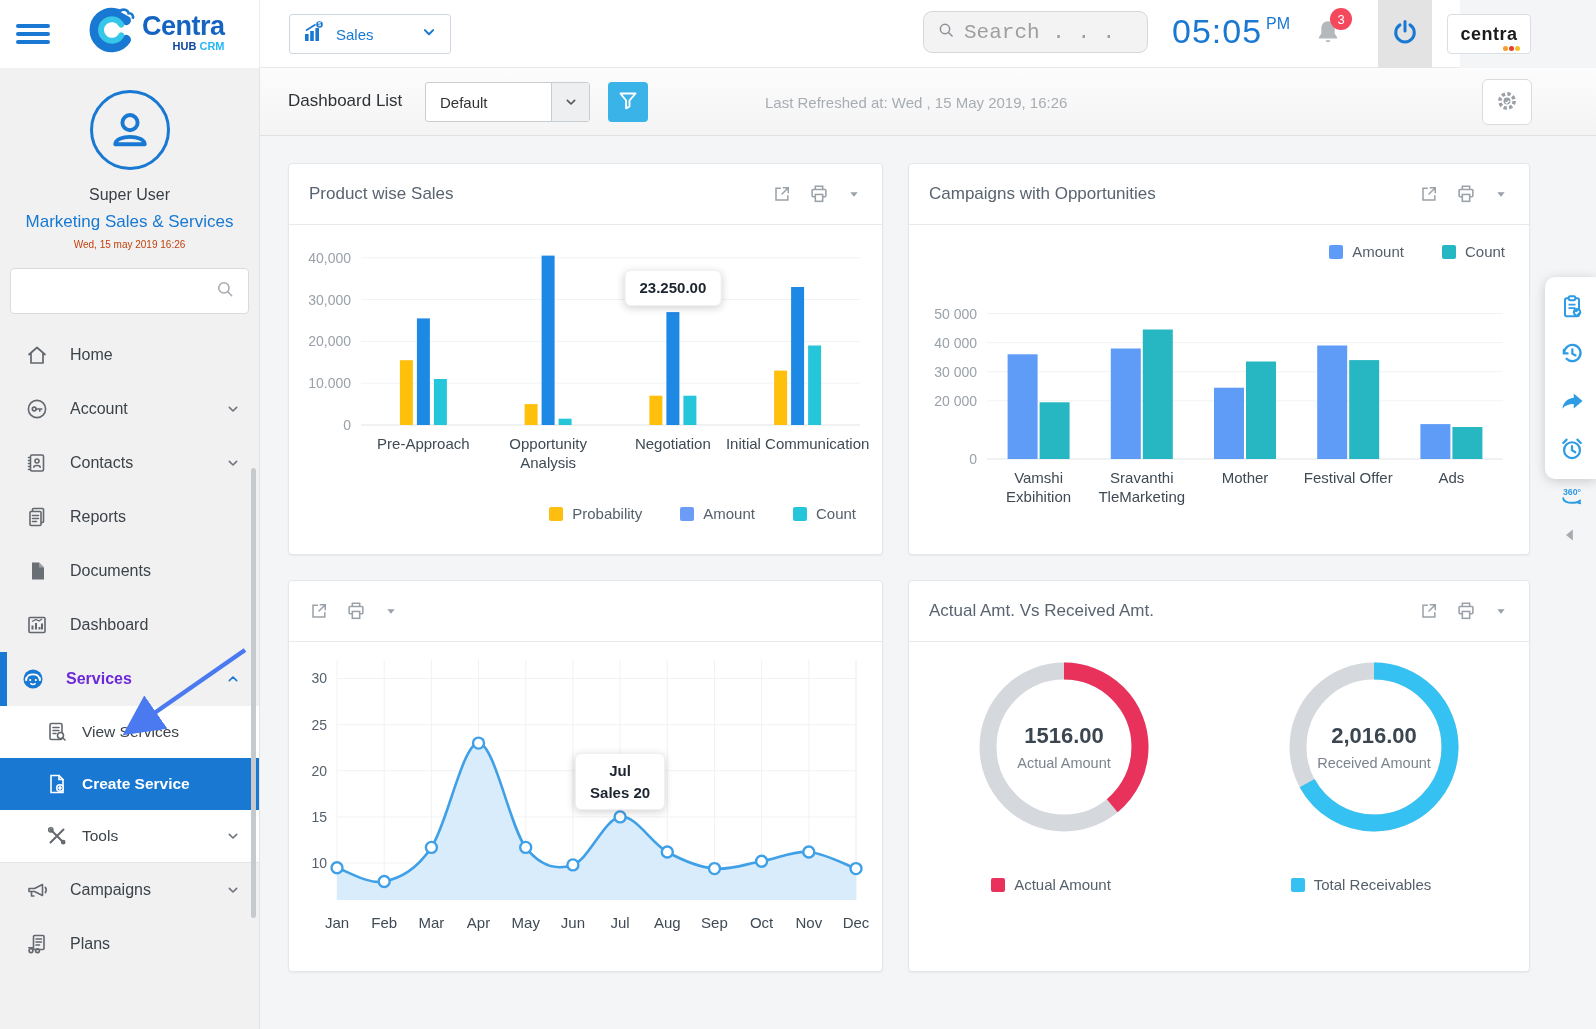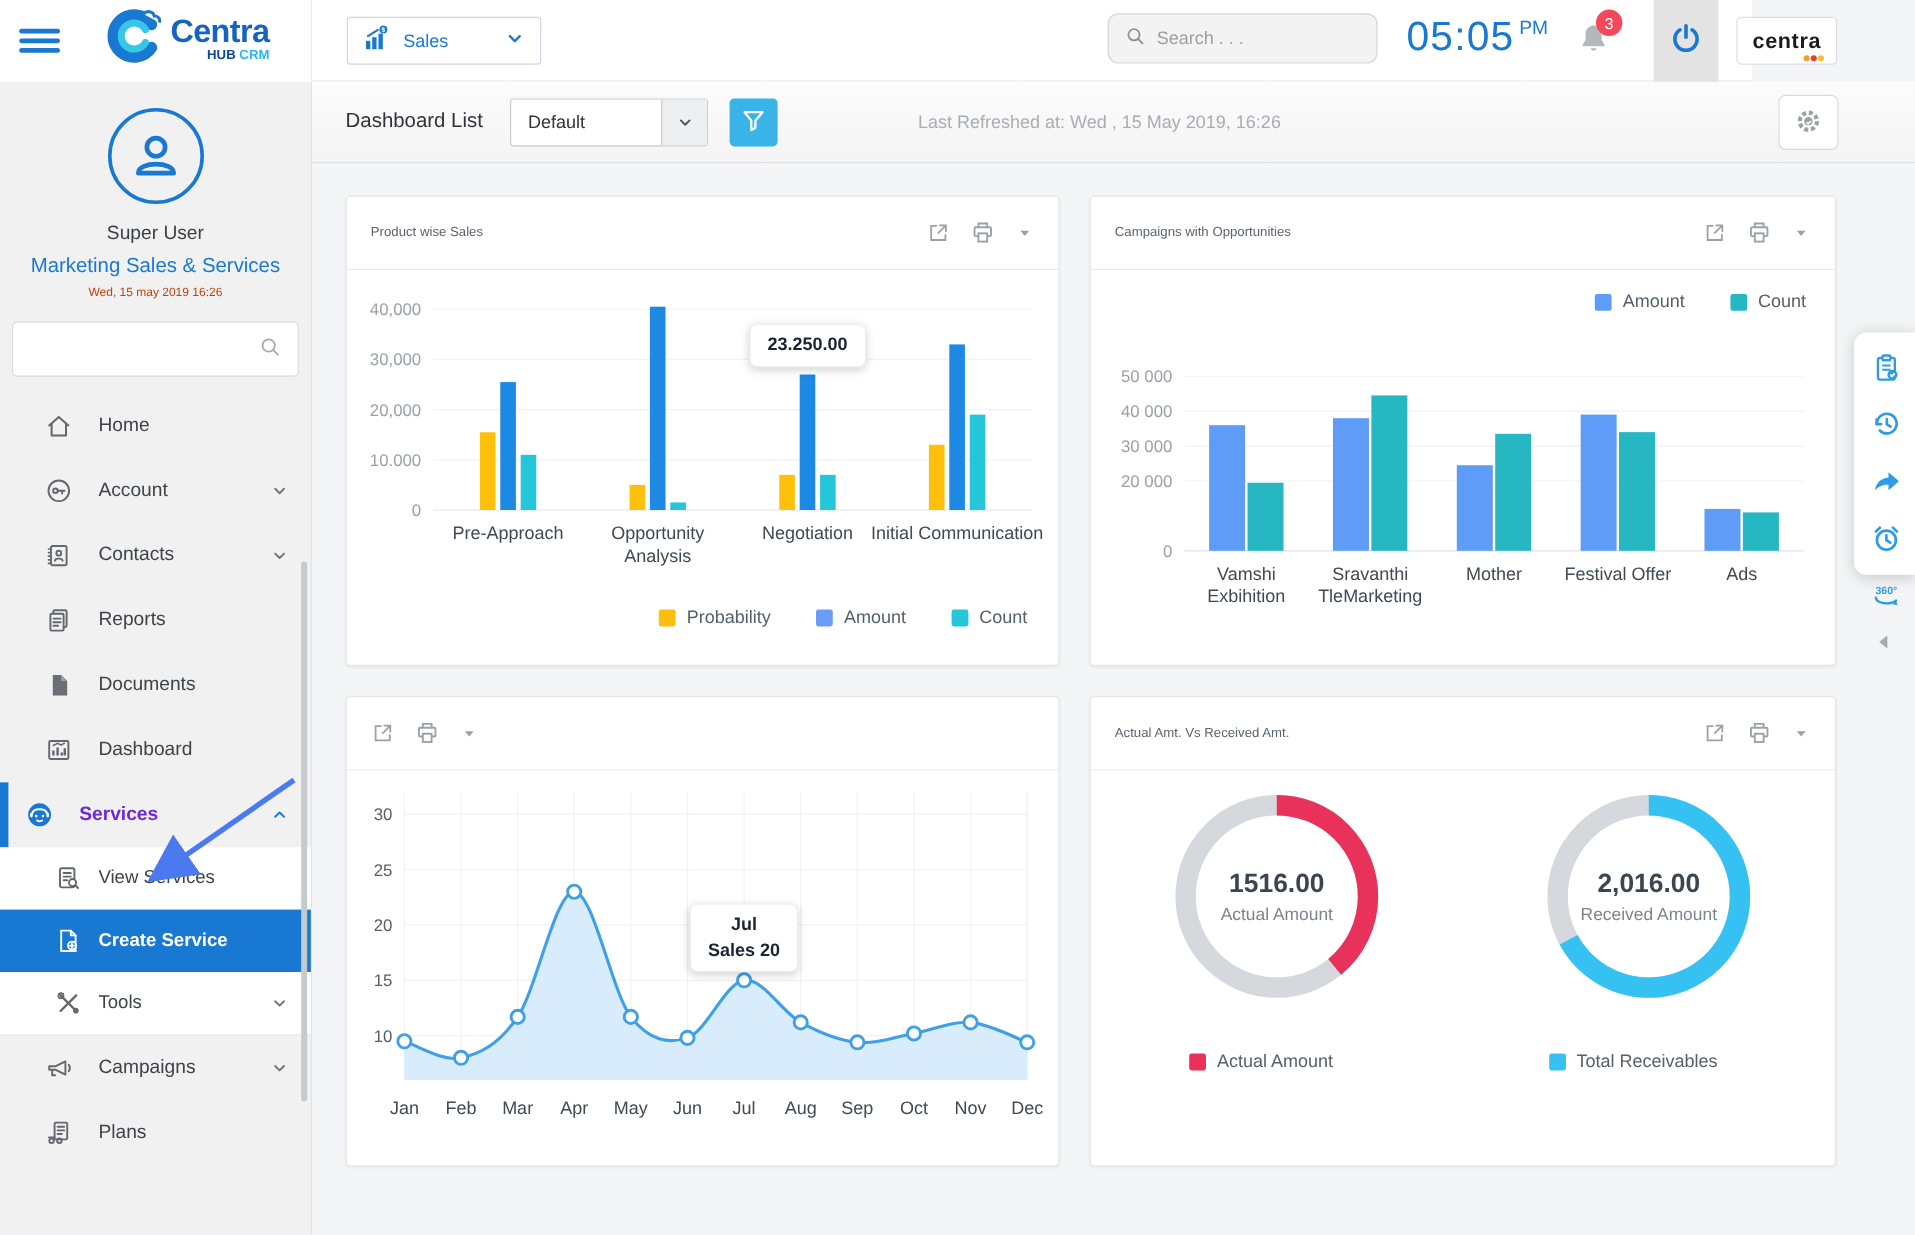--- a/index.html
+++ b/index.html
@@ -12,21 +12,21 @@
   .hamburger { position:absolute; left:16px; top:19px; width:38px; height:30px; background:none; border:none; cursor:pointer; }
   .hamburger span { display:block; width:34px; height:4px; background:#1878d2; border-radius:2px; margin:4px 0; }
   .brand { position:absolute; left:86px; top:4px; display:flex; align-items:center; }
   .brand-text { margin-left:4px; line-height:1; }
   .brand-name { font-size:27px; font-weight:bold; color:#1565c0; letter-spacing:-0.5px; }
   .brand-sub { font-size:11px; font-weight:bold; text-align:right; margin-top:1px; }
   .brand-sub .hub { color:#0d47a1; } .brand-sub .crm { color:#29b6f6; }
   .module-select { position:absolute; left:289px; top:14px; width:162px; height:40px; background:#fff; border:1px solid #cfd8e2; border-radius:3px; display:flex; align-items:center; padding:0 12px; cursor:pointer; }
   .module-select .lbl { font-size:15px; color:#1878d2; margin-left:10px; flex:1; }
   .search-box { position:absolute; left:923px; top:11px; width:225px; height:42px; background:#f3f3f3; border:1px solid #d7d7d7; border-radius:9px; display:flex; align-items:center; padding:0 12px; }
-  .search-box input { border:none; background:transparent; outline:none; font-size:15px; color:#555; margin-left:8px; width:160px; font-family:Liberation Sans, sans-serif; }
+  .search-box input { border:none; background:transparent; outline:none; font-size:21px; color:#555; margin-left:8px; width:160px; font-family:Liberation Mono, monospace; }
   .search-box input::placeholder { color:#9e9e9e; }
   .clock { position:absolute; left:1172px; top:12px; color:#1878d2; }
   .clock .t { font-size:34px; font-weight:500; letter-spacing:1px; }
   .clock .p { font-size:16px; font-weight:500; vertical-align:14px; margin-left:4px; }
   .bell-wrap { position:absolute; left:1312px; top:16px; width:40px; height:40px; cursor:pointer; }
   .badge { position:absolute; left:18px; top:-8px; min-width:22px; height:22px; background:#f4485c; color:#fff; border-radius:11px; font-size:13px; display:flex; align-items:center; justify-content:center; }
   .power-sec { position:absolute; left:1378px; top:0; width:54px; height:68px; background:#e3e3e3; display:flex; align-items:center; justify-content:center; cursor:pointer; }
   .partner-logo { position:absolute; left:1447px; top:14px; width:84px; height:40px; background:#fff; border:1px solid #dbdfe3; border-radius:4px; display:flex; align-items:center; justify-content:center; }
   .partner-logo .txt { font-size:18px; font-weight:bold; color:#1b1b1b; letter-spacing:0.5px; position:relative; }
   .partner-dots { position:absolute; right:-2px; bottom:-6px; display:flex; gap:1px; }
@@ -34,21 +34,21 @@
 
   
   .sidebar { position:absolute; left:0; top:68px; width:260px; height:961px; background:#f1f1f2; border-right:1px solid #e3e3e3; z-index:4; }
   .profile { text-align:center; padding-top:22px; }
   .avatar { width:80px; height:80px; border:3px solid #1878d2; border-radius:50%; margin:0 auto; display:flex; align-items:center; justify-content:center; }
   .u-name { margin-top:16px; font-size:16px; color:#3a3f44; }
   .u-role { margin-top:8px; font-size:17px; color:#1878d2; }
   .u-date { margin-top:7px; font-size:10px; color:#c2410c; }
   .side-search { margin:18px 10px 14px 10px; height:46px; background:#fff; border:1px solid #d9dcdf; border-radius:4px; display:flex; align-items:center; padding:0 12px; }
   .side-search input { flex:1; border:none; outline:none; font-size:14px; background:transparent; font-family:"Liberation Sans",sans-serif;}
-  .nav-item { height:54px; display:flex; align-items:center; padding-left:36px; cursor:pointer; position:relative; color:#4b5056; }
+  .nav-item { height:54px; display:flex; align-items:center; padding-left:24px; cursor:pointer; position:relative; color:#4b5056; }
   .nav-item .ico { width:26px; display:flex; justify-content:center; color:#63686e; }
   .nav-item .txt { margin-left:20px; font-size:16px; color:#3c4349; }
   .nav-item .chev { position:absolute; right:18px; color:#6f757b; display:flex; }
   .nav-item.active { border-left:7px solid #1878d2; padding-left:13px; }
   .nav-item.active .txt { color:#6d28d9; font-weight:bold; }
   .nav-item.active .chev { color:#1878d2; }
   .submenu { background:#fff; border-bottom:1px solid #e4e4e4; }
   .sub-item { height:52px; display:flex; align-items:center; padding-left:44px; cursor:pointer; position:relative; }
   .sub-item .ico { width:26px; display:flex; justify-content:center; color:#63686e; }
   .sub-item .txt { margin-left:12px; font-size:15.5px; color:#3c4349; }
@@ -65,21 +65,21 @@
   .dash-select { position:absolute; left:165px; top:14px; width:165px; height:40px; background:#fff; border:1px solid #c8cdd2; border-radius:3px; display:flex; cursor:pointer; }
   .dash-select .val { flex:1; font-size:15px; color:#333; display:flex; align-items:center; padding-left:14px; }
   .dash-select .arrow { width:38px; border-left:1px solid #c8cdd2; background:#edeff0; display:flex; align-items:center; justify-content:center; color:#555; }
   .filter-btn { position:absolute; left:348px; top:14px; width:40px; height:40px; background:#3ab3e8; border:none; border-radius:4px; display:flex; align-items:center; justify-content:center; cursor:pointer; }
   .refreshed { position:absolute; left:505px; top:26px; font-size:15px; color:#a7adb3; }
   .gear-btn { position:absolute; right:64px; top:11px; width:50px; height:46px; background:#fff; border:1px solid #d8dcdf; border-radius:6px; display:flex; align-items:center; justify-content:center; cursor:pointer; }
 
   
   .card { position:absolute; background:#fff; border:1px solid #e4e7ea; border-radius:4px; box-shadow:0 1px 2px rgba(0,0,0,0.05); }
   .card-hd { height:61px; border-bottom:1px solid #e8eaec; display:flex; align-items:center; padding:0 20px; }
-  .card-hd .ttl { flex:1; font-size:11px; color:#5a6470; }
+  .card-hd .ttl { flex:1; font-size:17px; color:#5a6470; }
   .card-hd .acts { display:flex; align-items:center; gap:16px; color:#9aa1a8; }
   .card-hd .acts span { display:flex; cursor:pointer; }
   .card-bd { position:relative; }
   #card1 { left:28px; top:95px; width:595px; height:392px; }
   #card2 { left:648px; top:95px; width:622px; height:392px; }
   #card3 { left:28px; top:512px; width:595px; height:392px; }
   #card4 { left:648px; top:512px; width:622px; height:392px; }
 
   .legend-row { display:flex; gap:38px; justify-content:flex-end; padding-right:26px; margin-top:14px; }
   .lg { display:flex; align-items:center; font-size:15px; color:#55606b; }

